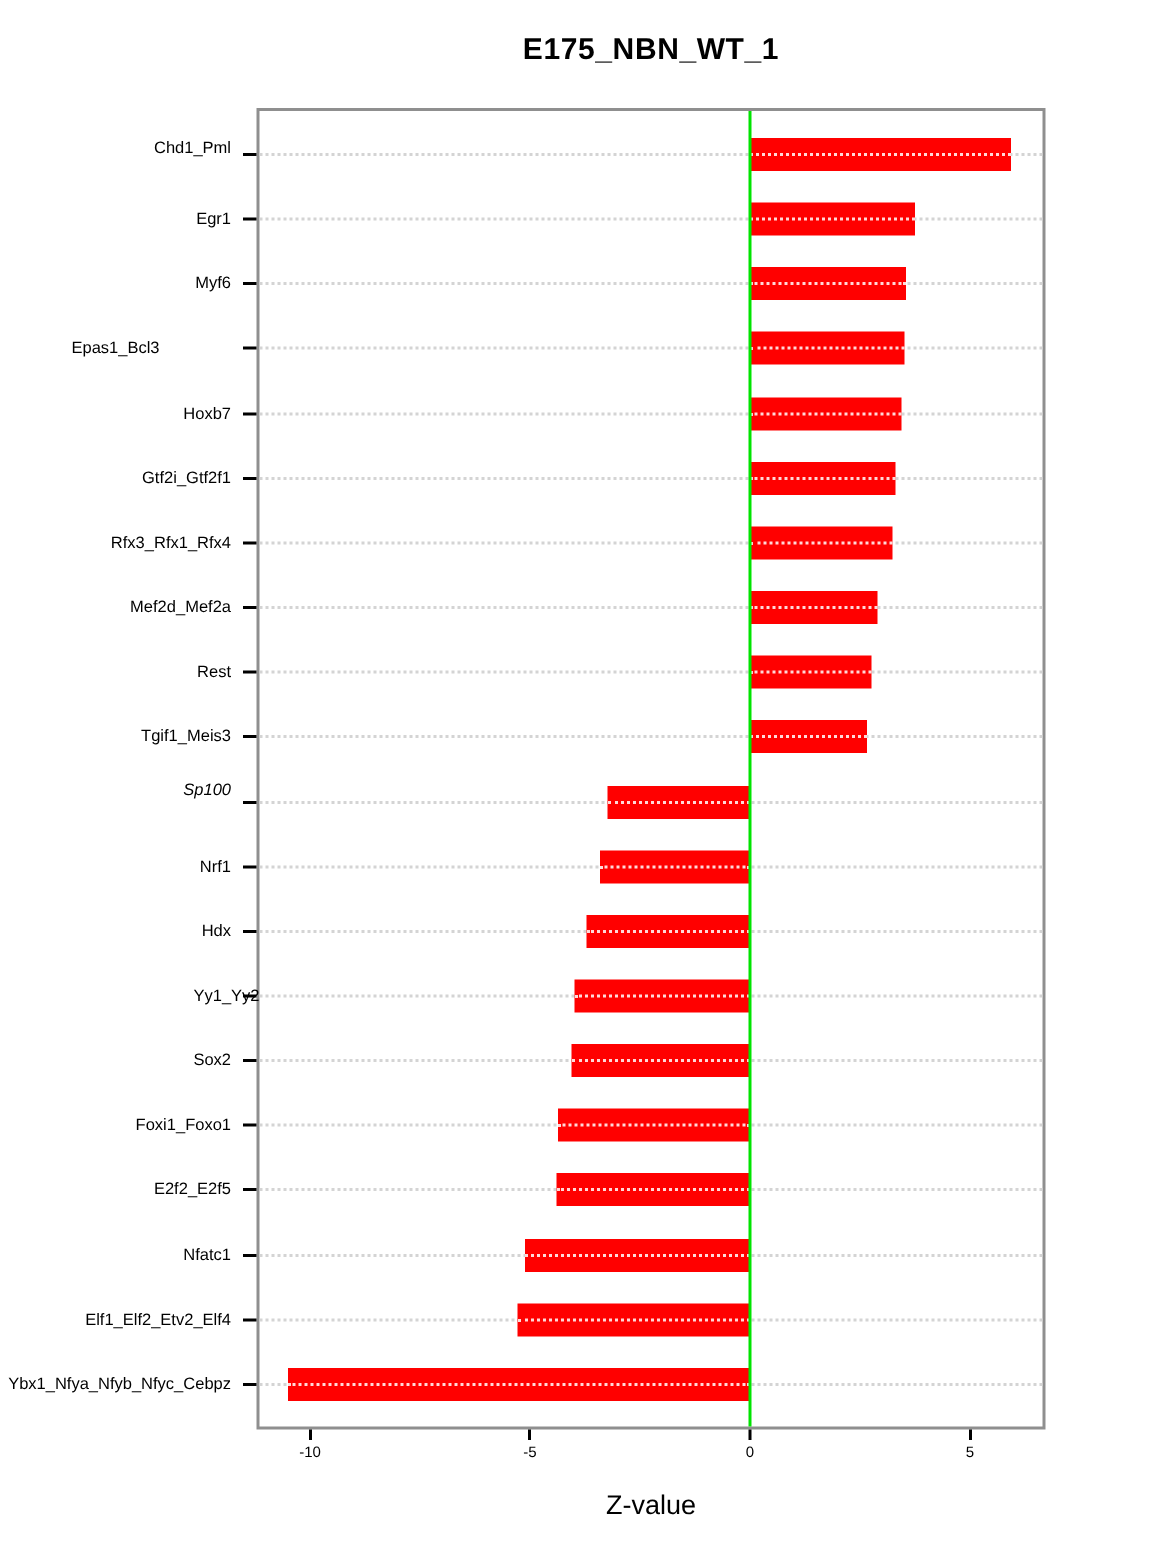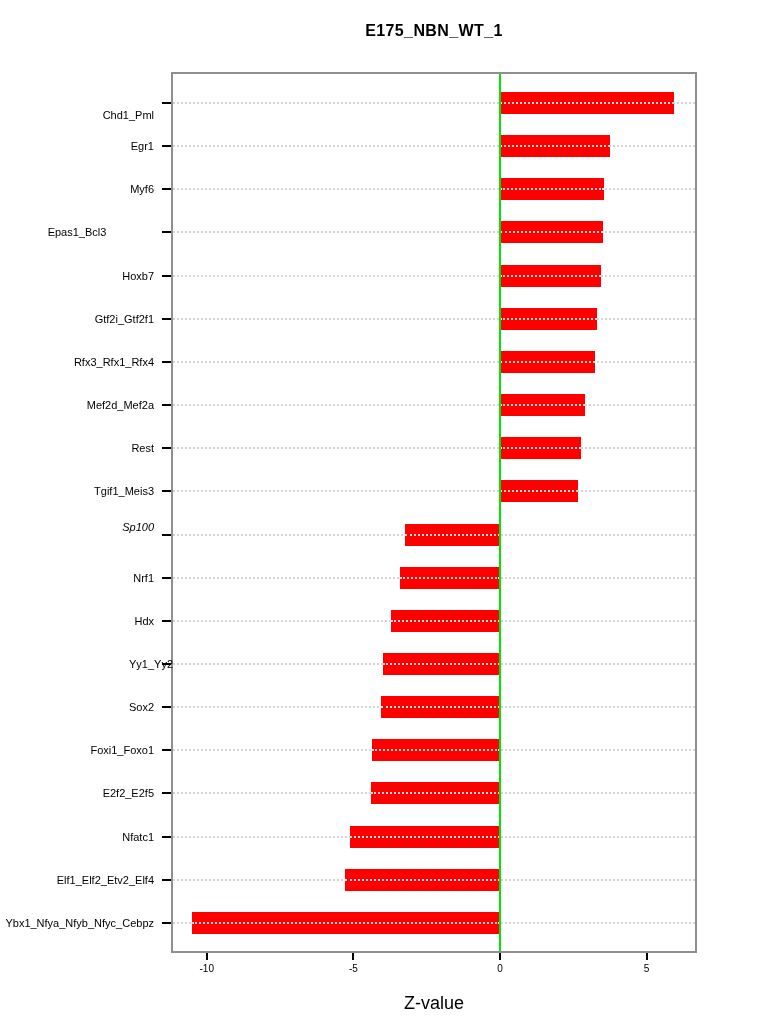--- a/index.html
+++ b/index.html
@@ -6,21 +6,21 @@
   .page {
     position: relative;
     width: 768px; height: 1028px;
     background: #ffffff;
     font-family: "Liberation Sans", sans-serif;
     color:#000;
     overflow: hidden;
   }
   .chart-title {
     position:absolute; left:171px; top:22px; width:526px;
-    text-align:center; font-size:16px; font-weight:600; letter-spacing:0.4px;
+    text-align:center; font-size:20px; font-weight:600; letter-spacing:0.4px;
     color:#000;
   }
   .plot {
     position:absolute; left:171px; top:72px; width:526px; height:881px;
     box-sizing:border-box; border:2px solid #8f8f8f; background:#ffffff;
   }
   .gridline {
     position:absolute; left:0; right:0; height:0;
     border-top:2px dotted #d4d4d4; z-index:1;
   }
@@ -135,21 +135,21 @@
       <div class="bar" style="background: rgb(255, 0, 0); top: 794.7px; left: 171.556px; width: 155.427px;">
         <div class="bar-dash" style="border-top-color: rgba(255, 255, 255, 0.85);"></div>
       </div>
       <div class="gridline" style="top: 847.85px; border-top-color: rgb(212, 212, 212);"></div>
       <div class="bar" style="background: rgb(255, 0, 0); top: 837.85px; left: 19.0618px; width: 307.921px;">
         <div class="bar-dash" style="border-top-color: rgba(255, 255, 255, 0.85);"></div>
       </div>
       <div class="zero-line" style="left: 325.983px; background: rgb(0, 228, 0);"></div>
     </div>
   <div id="y-axis">
-      <div class="y-tick-label" style="top: 108px;">Chd1_Pml</div>
+      <div class="y-tick-label" style="top: 92px;">Chd1_Pml</div>
       <div class="y-tick" style="top: 102px;"></div>
       <div class="y-tick-label" style="top: 139.15px;">Egr1</div>
       <div class="y-tick" style="top: 145.15px;"></div>
       <div class="y-tick-label" style="top: 182.3px;">Myf6</div>
       <div class="y-tick" style="top: 188.3px;"></div>
       <div class="y-tick-label" style="top: 225.45px; text-align: center;">Epas1_Bcl3</div>
       <div class="y-tick" style="top: 231.45px;"></div>
       <div class="y-tick-label" style="top: 268.6px;">Hoxb7</div>
       <div class="y-tick" style="top: 274.6px;"></div>
       <div class="y-tick-label" style="top: 311.75px;">Gtf2i_Gtf2f1</div>

